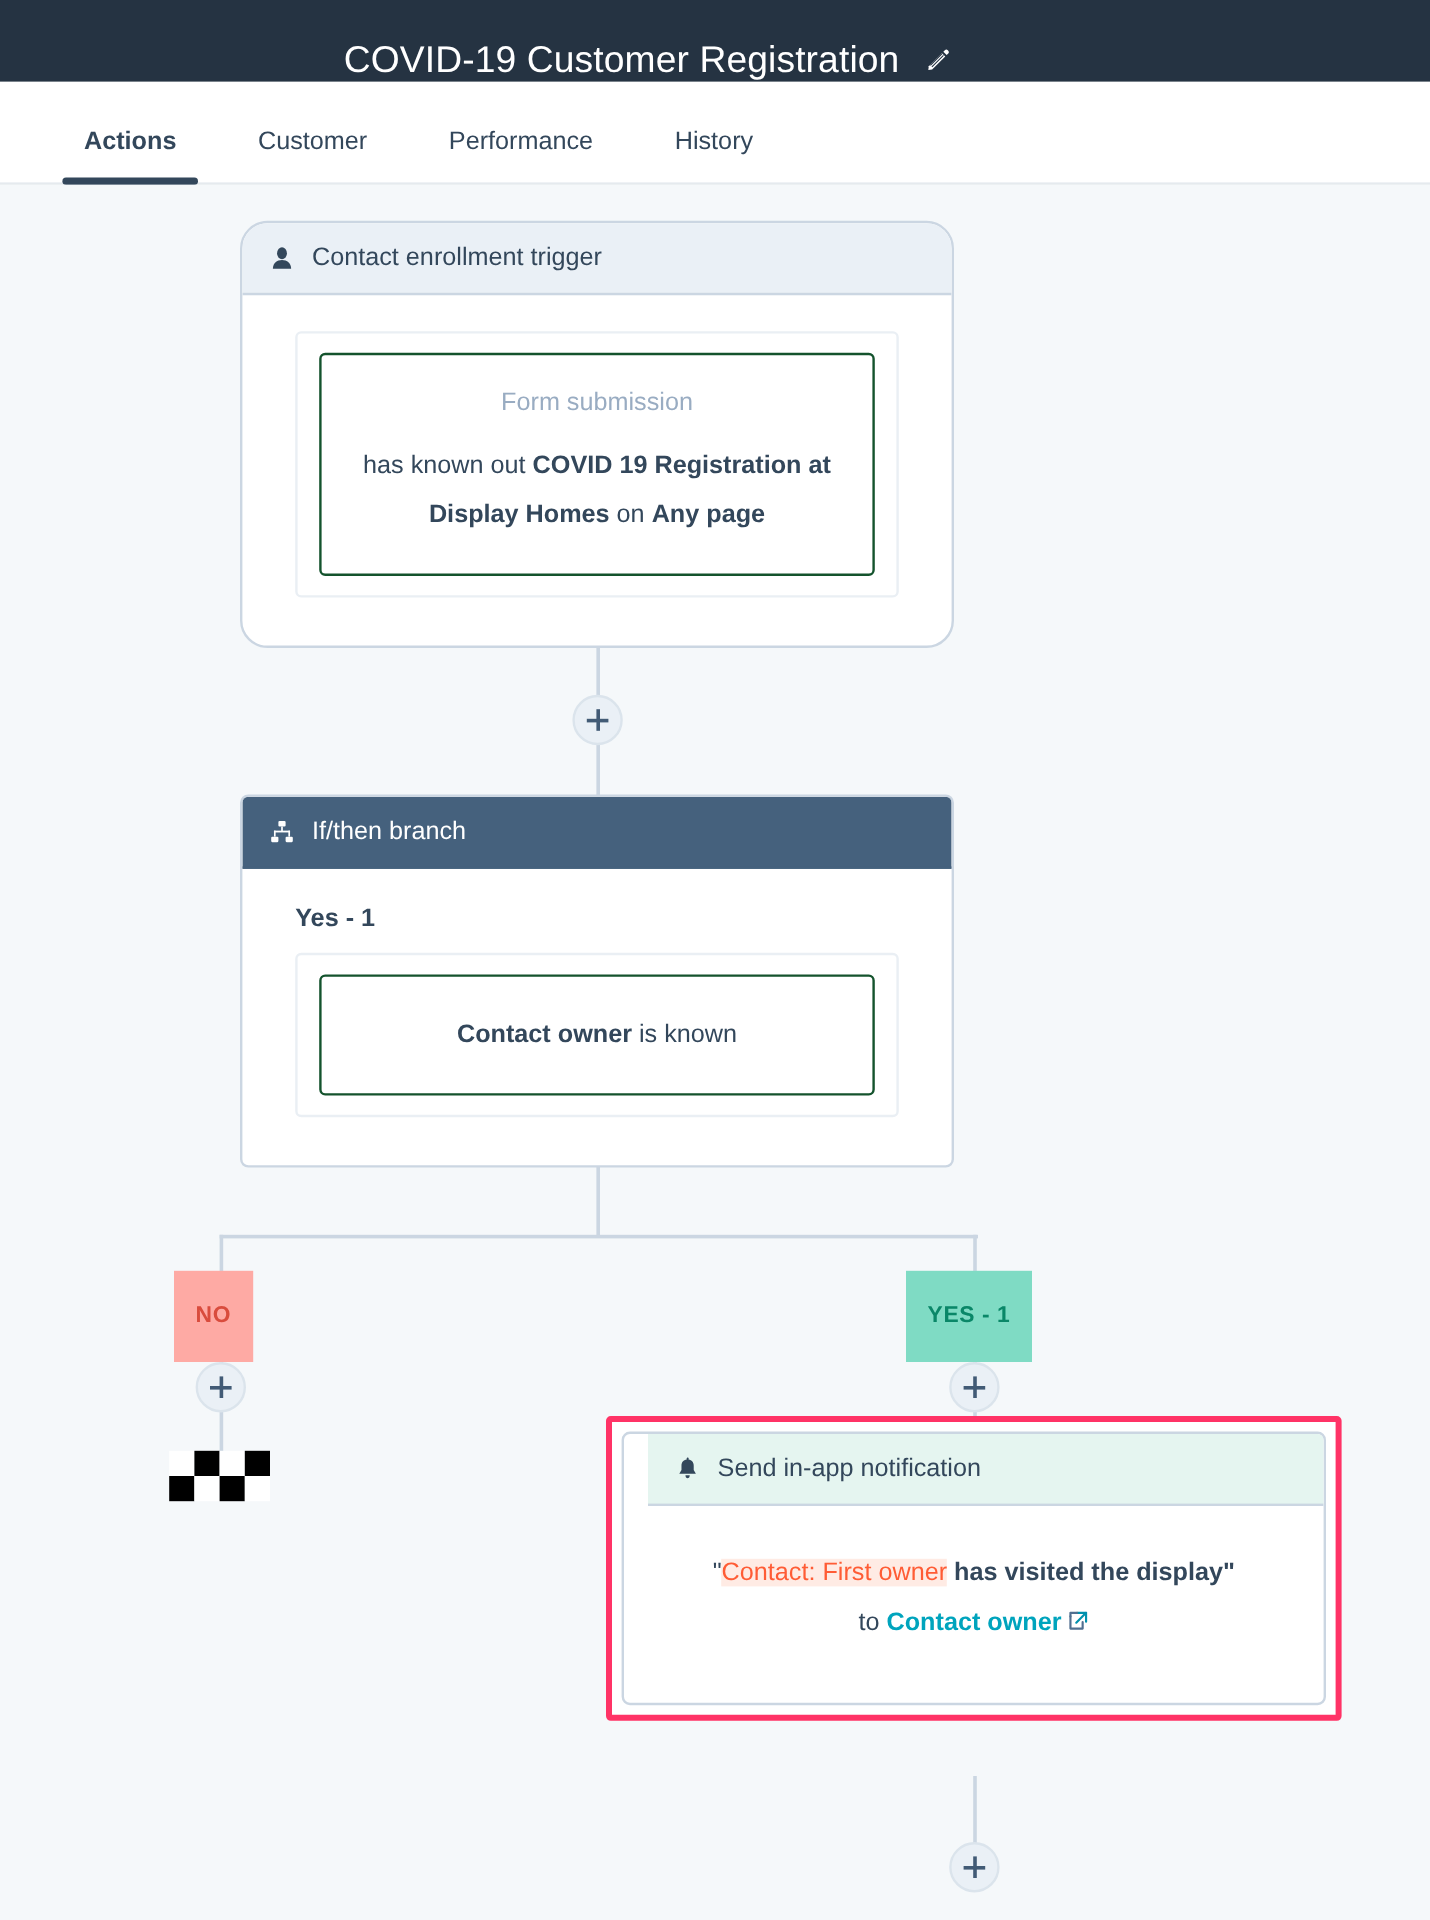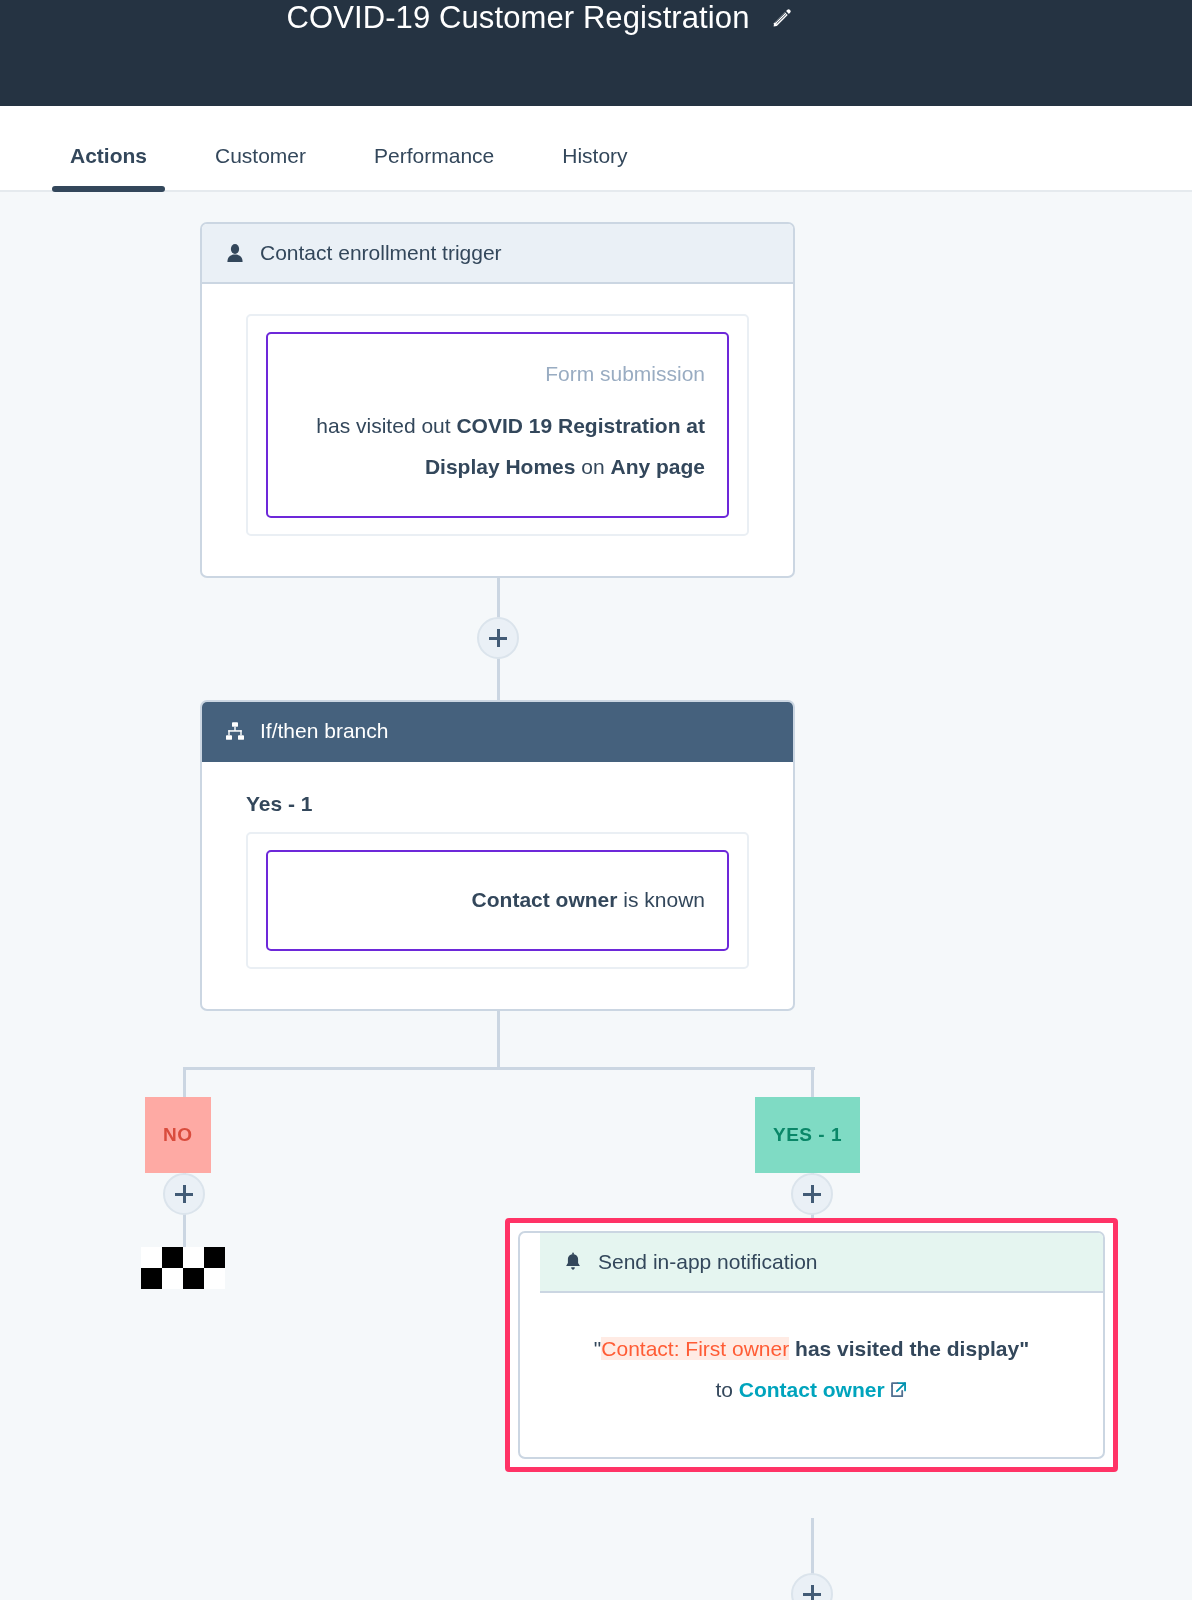--- a/index.html
+++ b/index.html
@@ -6,24 +6,24 @@
   html, body {
     width: 1192px;
     height: 1600px;
     overflow: hidden;
     font-family: "Liberation Sans", sans-serif;
     background: #f5f8fa;
   }
 
   
   .topbar {
-    height: 106px;
+    height: 68px;
     background: #253342;
     display: flex;
-    align-items: flex-start;
+    align-items: flex-end;
     justify-content: center;
     position: relative;
   }
   .topbar-inner {
     display: flex;
     align-items: center;
     gap: 20px;
     transform: translateX(-56px);
   }
   .wf-title {
@@ -144,24 +144,24 @@
   .head-notify  { background: #e5f5f0; color: #33475b; margin-left: 20px; }
 
   .card-body { padding: 30px 44px 40px 44px; }
 
   .inner-panel {
     border: 2px solid #eaeff4;
     border-radius: 5px;
     padding: 16px 18px;
   }
   .inner-panel-inner {
-    border: 2px solid #6d28d9;
+    border: 2px solid #14532d;
     border-radius: 5px;
     padding: 28px 22px;
-    text-align: right;
+    text-align: center;
   }
 
   .muted-title {
     color: #99acc2;
     font-size: 21px;
     margin-bottom: 20px;
   }
   .stmt {
     color: #33475b;
     font-size: 21px;
@@ -283,36 +283,36 @@
   <div class="vline" style="left:811px; top:875px; height:50px;"></div>
 
   <div class="vline" style="left:183px; top:948px; height:52px;"></div>
   <div class="vline" style="left:183px; top:1000px; height:58px;"></div>
 
   <div class="vline" style="left:811px; top:948px; height:52px;"></div>
   <div class="vline" style="left:811px; top:1000px; height:56px;"></div>
 
   <div class="vline" style="left:811px; top:1326px; height:58px;"></div>
 
-  <div class="card" style="left:200px; top:30px; width:595px;">
+  <div class="card" style="left:200px; top:30px; width:595px;border-radius:23px;">
     <div class="card-head head-trigger">
       <span class="hd-icon">
         <svg width="20" height="20" viewBox="0 0 20 20" aria-hidden="true">
           <ellipse cx="10" cy="6" rx="4.1" ry="5" fill="#33475b"></ellipse>
           <path d="M2.4 19 C2.4 13.9 5.8 11.6 10 11.6 C14.2 11.6 17.6 13.9 17.6 19 Z" fill="#33475b"></path>
         </svg>
       </span>
       <span>Contact enrollment trigger</span>
     </div>
     <div class="card-body">
       <div class="inner-panel">
         <div class="inner-panel-inner">
           <div class="muted-title">Form submission</div>
           <div class="stmt">
-            <span>has visited out </span><b>COVID 19 Registration at Display Homes</b><span> on </span><b>Any page</b>
+            <span>has known out </span><b>COVID 19 Registration at Display Homes</b><span> on </span><b>Any page</b>
           </div>
         </div>
       </div>
     </div>
   </div>
 
   <div class="plus-btn" style="left:477px; top:425px;"></div>
 
   <div class="card" style="left:200px; top:508px; width:595px;">
     <div class="card-head head-branch">

